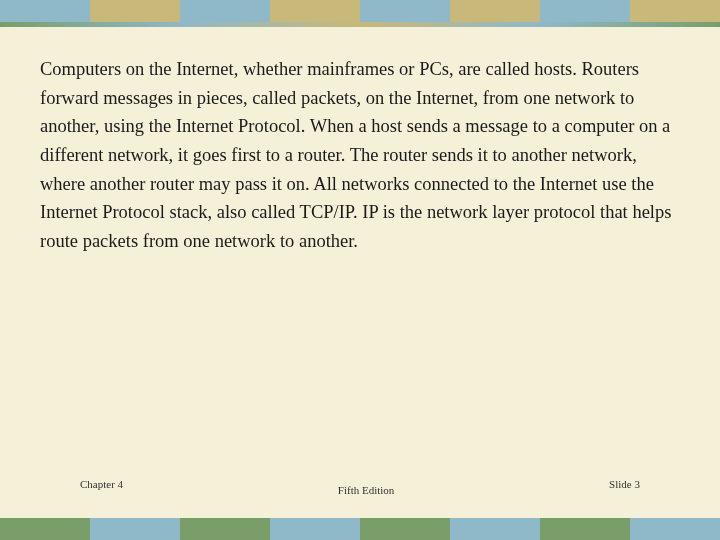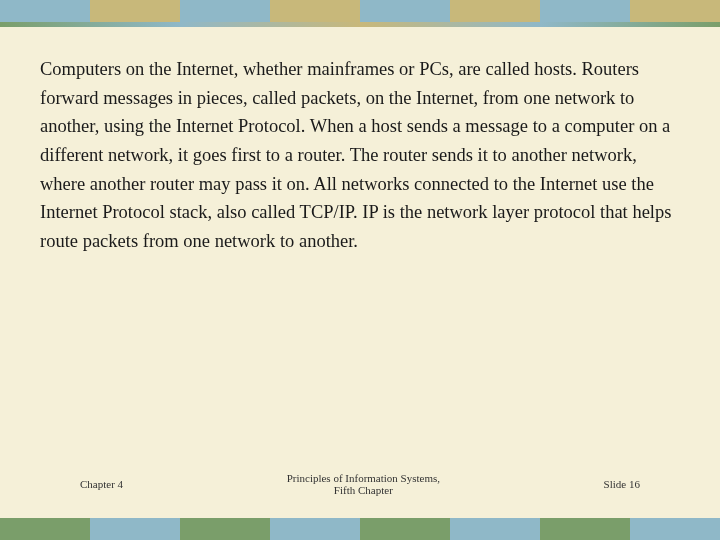--- a/index.html
+++ b/index.html
@@ -135,25 +135,24 @@
     <div class="top-bar-segment seg-8"></div>
   </div>
   <div class="top-accent"></div>
 
   <div class="main-content">
     <p class="body-text">Computers on the Internet, whether mainframes or PCs, are called hosts.  Routers forward messages in pieces, called packets, on the Internet, from one network to another, using the Internet Protocol.  When a host sends a message to a computer on a different network, it goes first to a router.  The router sends it to another network, where another router may pass it on.   All networks connected to the Internet use the Internet Protocol stack, also called TCP/IP.  IP is the network layer protocol that helps route packets from one network to another.</p>
 
     <div class="footer">
       <span class="footer-left">Chapter  4</span>
       <span class="footer-center">
-        <span>Principles of Information Systems,</span>
         <br>
-        <span>Fifth Chapter</span>
+        <span>Fifth Edition</span>
       </span>
-      <span class="footer-right">Slide 16</span>
+      <span class="footer-right">Slide 3</span>
     </div>
   </div>
 
   <div class="bottom-bar">
     <div class="bottom-bar-segment bseg-1"></div>
     <div class="bottom-bar-segment bseg-2"></div>
     <div class="bottom-bar-segment bseg-3"></div>
     <div class="bottom-bar-segment bseg-4"></div>
     <div class="bottom-bar-segment bseg-5"></div>
     <div class="bottom-bar-segment bseg-6"></div>

